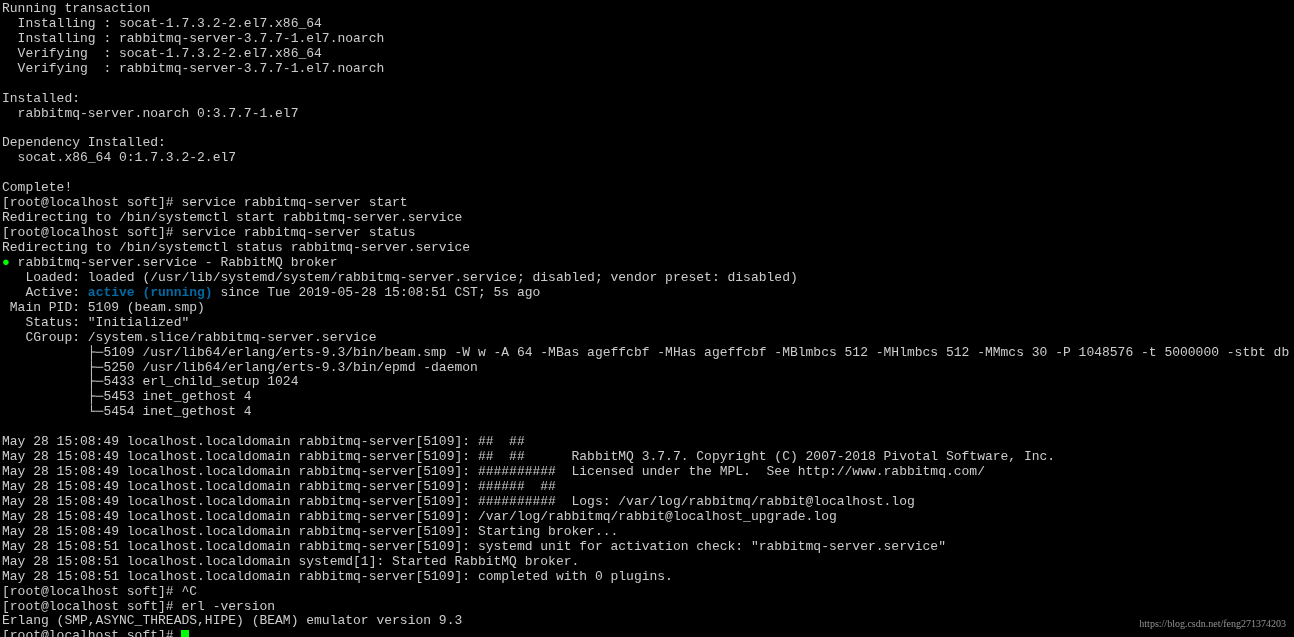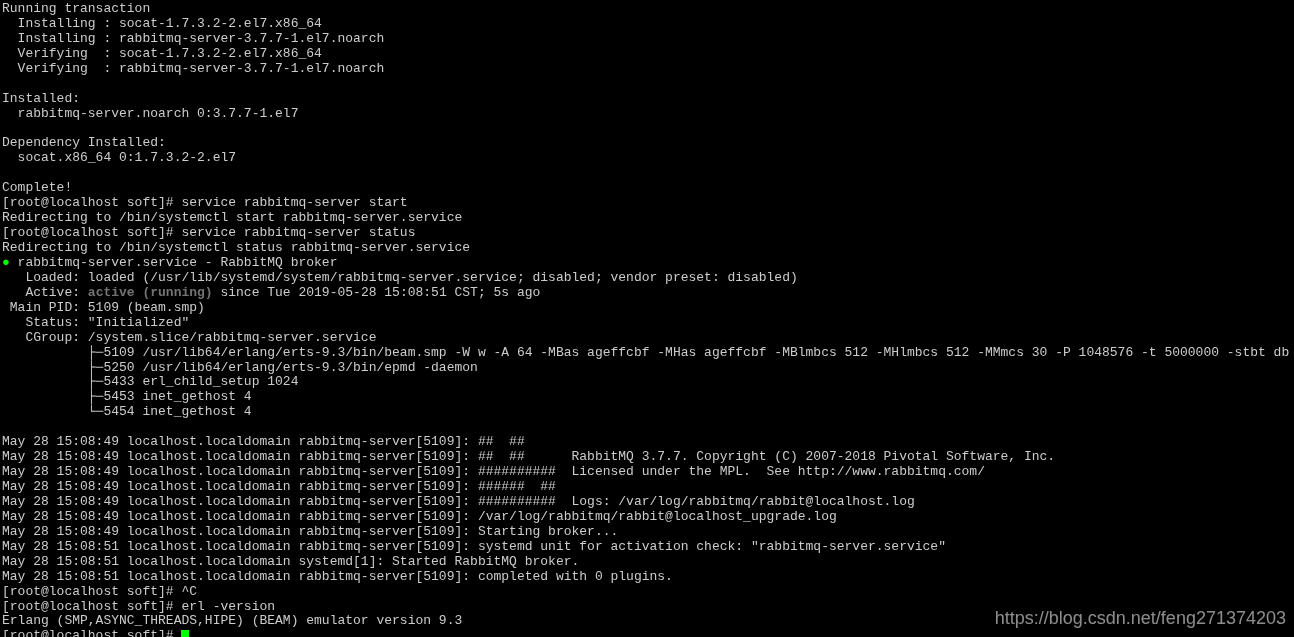--- a/index.html
+++ b/index.html
@@ -11,29 +11,29 @@
     font-size: 13px;
     line-height: 1.15;
     width: 1294px;
     height: 637px;
     overflow: hidden;
   }
   .terminal {
     white-space: pre;
     padding: 2px 0 0 2px;
   }
-  .green { color: #737373; }
+  .green { color: #0369a1; }
   .status-dot { color: #00ff00; }
   .watermark {
     position: absolute;
     right: 8px;
     bottom: 8px;
     color: rgba(255,255,255,0.55);
-    font-family: Liberation Sans, sans-serif;
-    font-size: 18px;
+    font-family: Liberation Serif, serif;
+    font-size: 10px;
   }
   .cursor {
     display: inline-block;
     width: 8px;
     height: 13px;
     background: #00ff00;
     vertical-align: text-bottom;
   }
 </style>
 </head>

